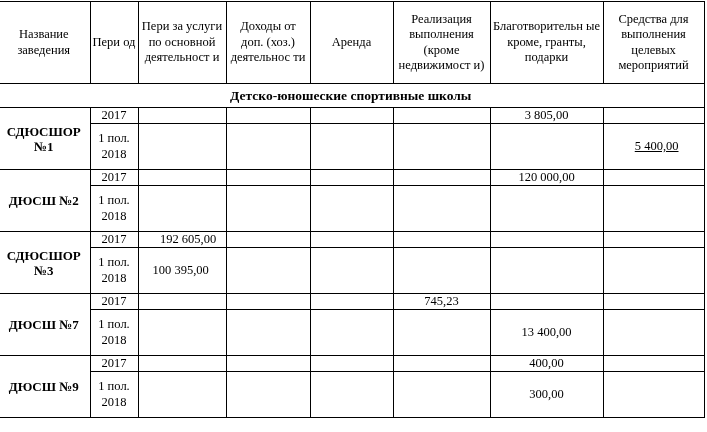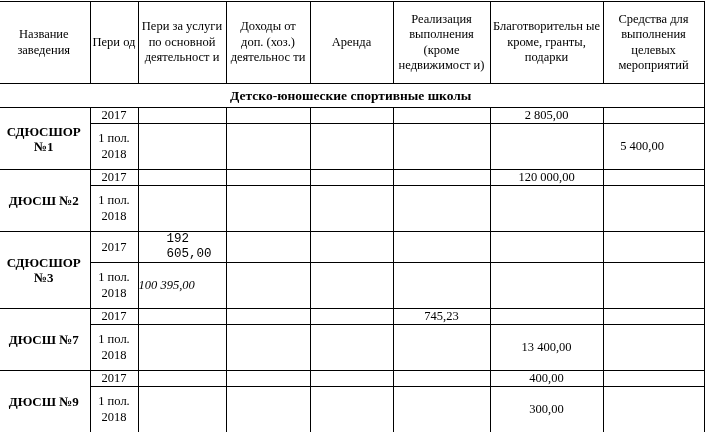--- a/index.html
+++ b/index.html
@@ -44,31 +44,31 @@
     <tr class="section">
       <td colspan="8">Детско-юношеские спортивные школы</td>
     </tr>
   <tr class="y17">
         <td rowspan="2" class="inst" style="border-left: none;">СДЮСШОР №1</td>
         <td class="p">2017</td>
         <td style="text-align: left; padding-left: 14px;"></td>
         <td></td>
         <td></td>
         <td></td>
-        <td>2 805,00</td>
+        <td>3 805,00</td>
         <td></td>
       </tr>
       <tr class="h18">
         <td class="p" style="height: 45px; padding: 0px 6px;">1 пол. 2018</td>
         <td style="text-align: left; padding-left: 14px;"></td>
         <td></td>
         <td></td>
         <td></td>
         <td></td>
-        <td style="padding-right: 25px;">5 400,00</td>
+        <td style="text-align: right; padding-right: 25px; text-decoration: underline;">5 400,00</td>
       </tr>
       <tr class="y17">
         <td rowspan="2" class="inst" style="border-left: none;">ДЮСШ №2</td>
         <td class="p">2017</td>
         <td style="text-align: left; padding-left: 14px;"></td>
         <td></td>
         <td></td>
         <td></td>
         <td>120 000,00</td>
         <td></td>
@@ -78,30 +78,30 @@
         <td style="text-align: left; padding-left: 14px;"></td>
         <td></td>
         <td></td>
         <td></td>
         <td></td>
         <td style="text-align: right; padding-right: 25px;"></td>
       </tr>
       <tr class="y17">
         <td rowspan="2" class="inst" style="border-left: none;">СДЮСШОР №3</td>
         <td class="p">2017</td>
-        <td style="text-align: left; padding-left: 28px; font-family: Liberation Mono, monospace;">192 605,00</td>
+        <td style="text-align: center; padding-left: 14px;">192 605,00</td>
         <td></td>
         <td></td>
         <td></td>
         <td></td>
         <td></td>
       </tr>
       <tr class="h18">
         <td class="p" style="height: 45px; padding: 0px 6px;">1 пол. 2018</td>
-        <td style="text-align: left; padding-left: 0; font-style: italic;">100 395,00</td>
+        <td style="text-align: left; padding-left: 14px;">100 395,00</td>
         <td></td>
         <td></td>
         <td></td>
         <td></td>
         <td style="text-align: right; padding-right: 25px;"></td>
       </tr>
       <tr class="y17">
         <td rowspan="2" class="inst" style="border-left: none;">ДЮСШ №7</td>
         <td class="p">2017</td>
         <td style="text-align: left; padding-left: 14px;"></td>

